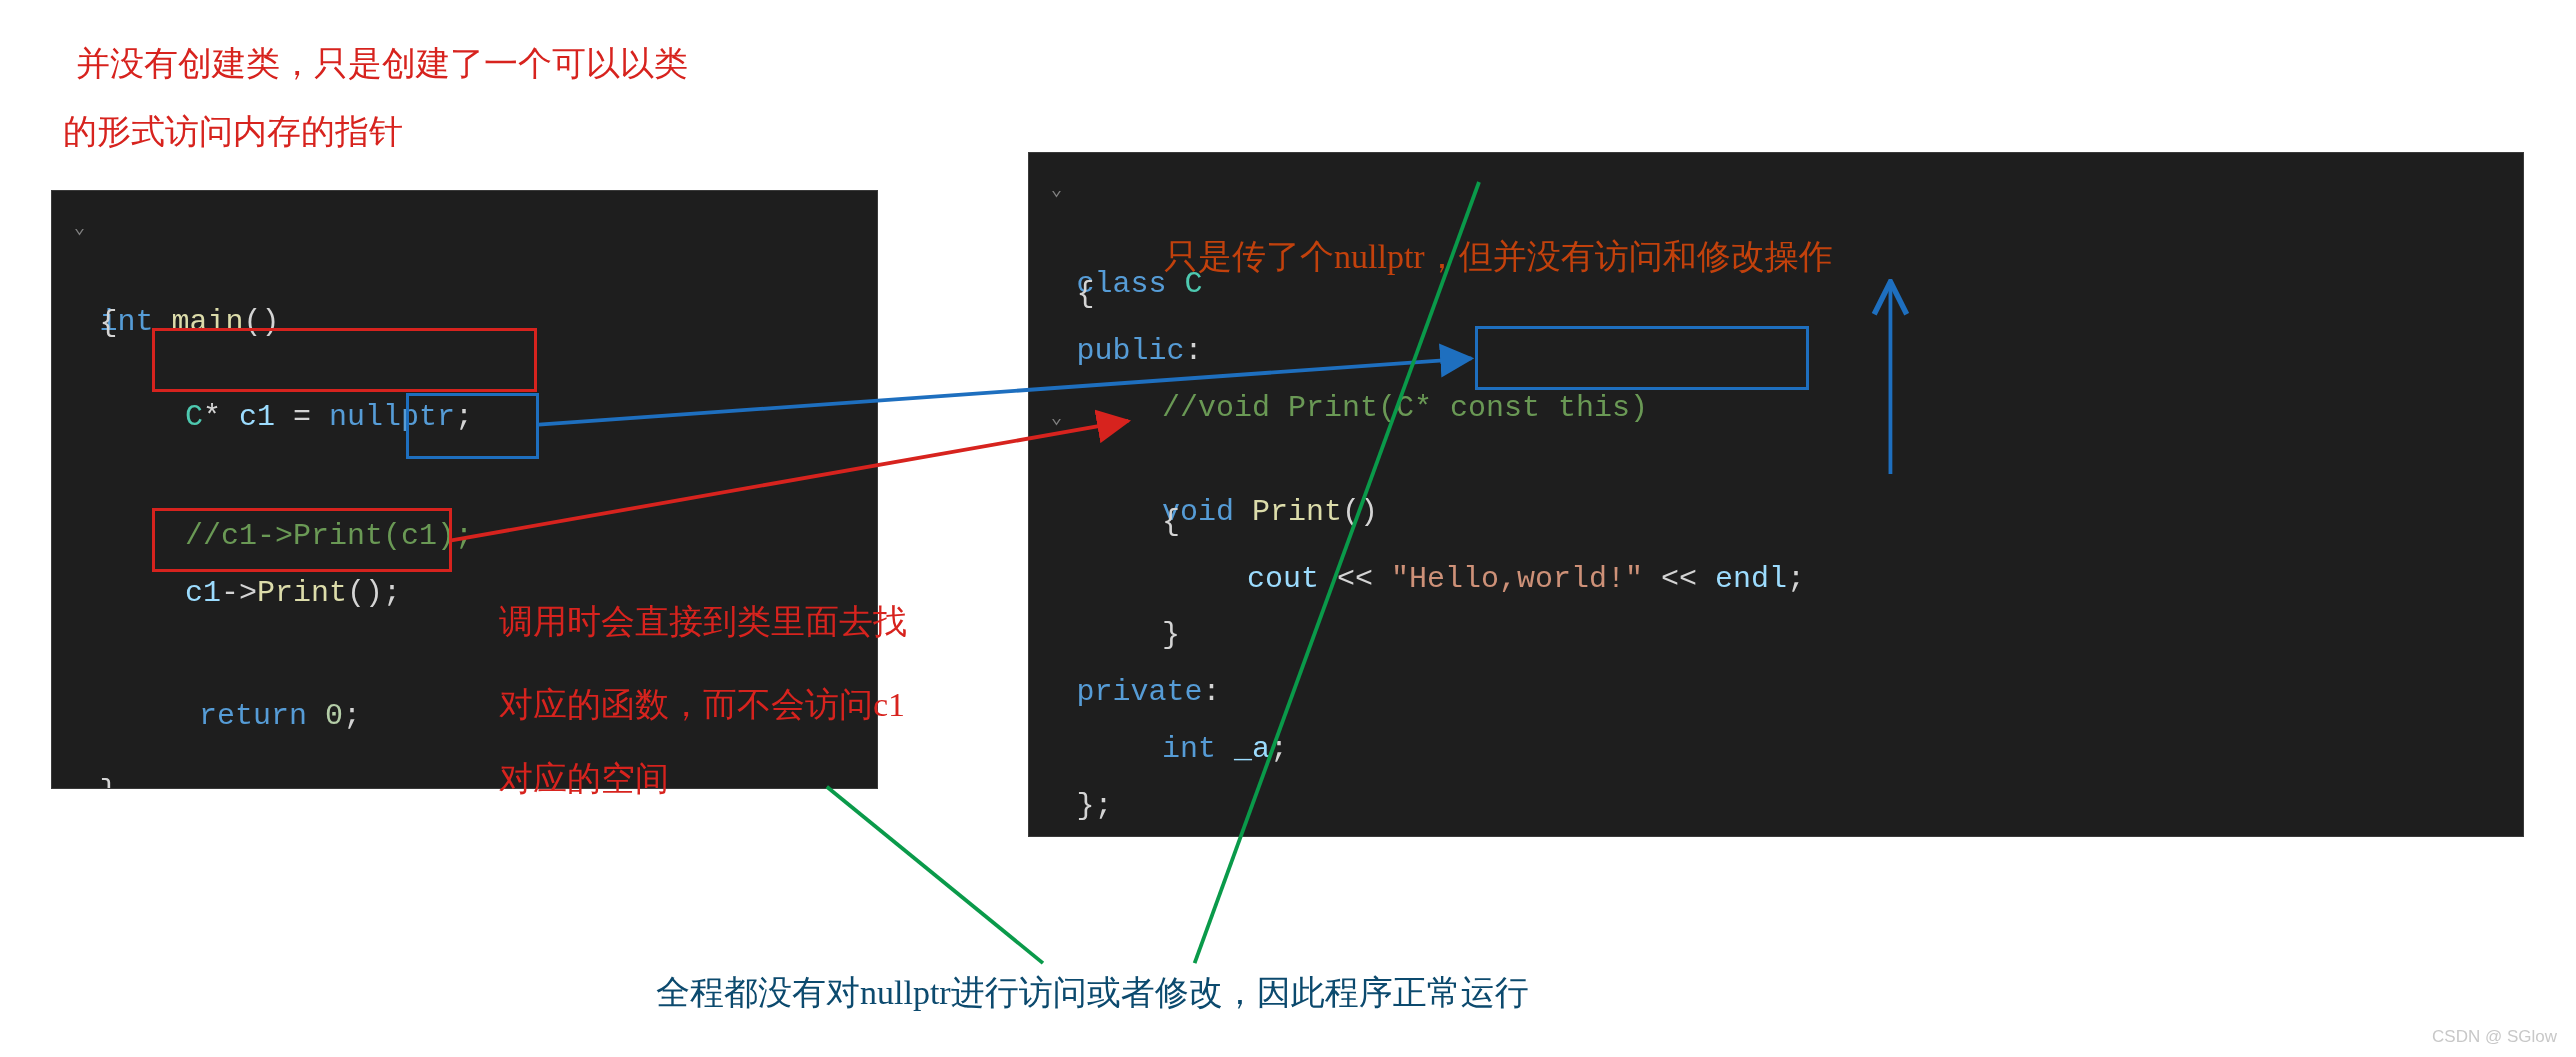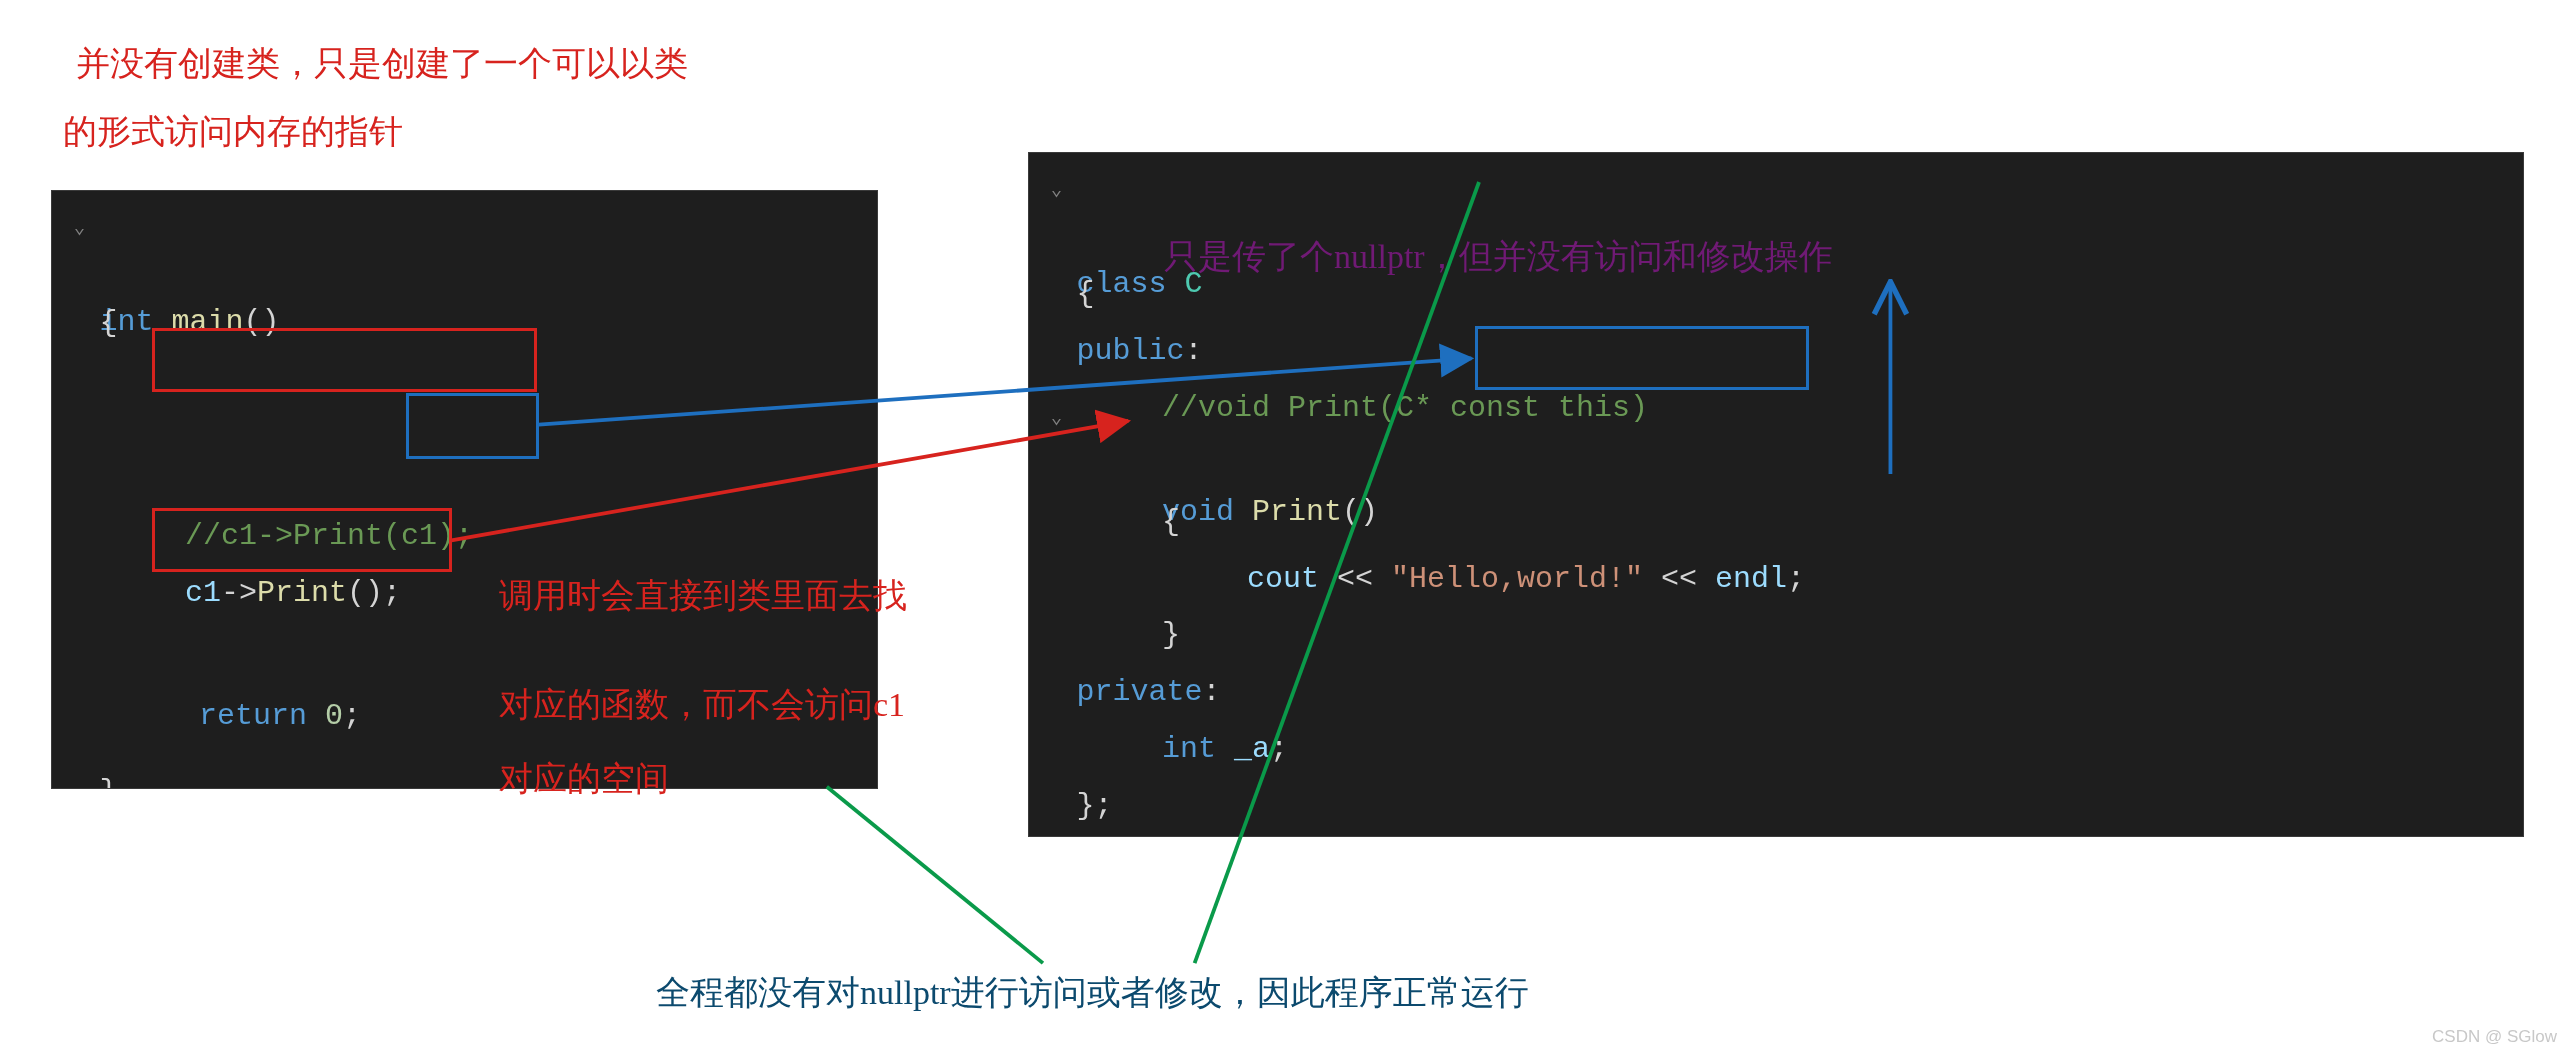--- a/index.html
+++ b/index.html
@@ -14,21 +14,21 @@
     position: relative;
     overflow: hidden;
   }
   .annotation {
     position: absolute;
     font-family: Liberation Serif, serif;
     font-size: 34px;
     white-space: nowrap;
   }
   .ann-red  { color: #d7231e; }
-  .ann-blue { color: #701a75; }
+  .ann-blue { color: #c2410c; }
   .ann-green{ color: #0c4a6e; }
 
   .code-block {
     position: absolute;
     background: #1e1e1e;
     color: #d4d4d4;
     border: 1.9px solid #3a3a3a;
     font-size: 30px;
     line-height: 47px;
     white-space: pre;
@@ -85,20 +85,23 @@
 <div class="annotation ann-red" style="left:63px; top:106px;">的形式访问内存的指针</div>
 
 <div id="block-left" class="code-block">
   <div class="code-line" style="top:14.2px;">
     <span class="gutter"><span class="fold">⌄</span></span>
     <span class="txt"><span class="kw">int</span><span class="func"> main</span><span class="pl">()</span></span>
   </div>
   <div class="code-line" style="top:62px;">
     <span class="txt"><span class="pl">{</span></span>
   </div>
+  <div class="code-line" style="top:156px;">
+    <span class="txt" style="left:114px;"><span class="type">C</span><span class="pl">*</span><span class="var"> c1</span><span class="pl"> = </span><span class="kw">nullptr</span><span class="pl">;</span></span>
+  </div>
   <div class="code-line" style="top:275px;">
     <span class="txt" style="left:114px;"><span class="cmt">//c1-&gt;Print(c1);</span></span>
   </div>
   <div class="code-line" style="top:332px;">
     <span class="txt" style="left:114px;"><span class="var">c1</span><span class="pl">-&gt;</span><span class="func">Print</span><span class="pl">();</span></span>
   </div>
   <div class="code-line" style="top:455px;">
     <span class="txt" style="left:114px;margin-left:14px;"><span class="kw">return</span><span class="num"> 0</span><span class="pl">;</span></span>
   </div>
   <div class="code-line" style="top:531px;">
@@ -144,21 +147,21 @@
   </div>
 </div>
 
 <div class="box box-red" style="left:152px; top:328px; width:385px; height:64px;"></div>
 <div class="box box-blue" style="left:406px; top:393px; width:133px; height:66px;"></div>
 <div class="box box-red" style="left:152px; top:508px; width:300px; height:64px;"></div>
 <div class="box box-blue" style="left:1475px; top:326px; width:334px; height:64px;"></div>
 
 <div class="annotation ann-blue" style="left:1164px; top:231px;">只是传了个nullptr，但并没有访问和修改操作</div>
 
-<div class="annotation ann-red" style="left:499px; top:570px;">调用时会直接到类里面去找</div>
+<div class="annotation ann-red" style="left:499px; top:596px;">调用时会直接到类里面去找</div>
 <div class="annotation ann-red" style="left:499px; top:679px;">对应的函数，而不会访问c1</div>
 <div class="annotation ann-red" style="left:499px; top:753px;">对应的空间</div>
 
 <div class="annotation ann-green" style="left:656px; top:967px;">全程都没有对nullptr进行访问或者修改，因此程序正常运行</div>
 
 <svg class="overlay" viewBox="0 0 2717 1115" width="2576" height="1057">
   <defs>
     <marker id="ah-blue" viewBox="0 0 12 12" refX="11" refY="6" markerWidth="9" markerHeight="9" orient="auto-start-reverse">
       <path d="M0,0 L12,6 L0,12 z" fill="#1e6fbf"></path>
     </marker>

